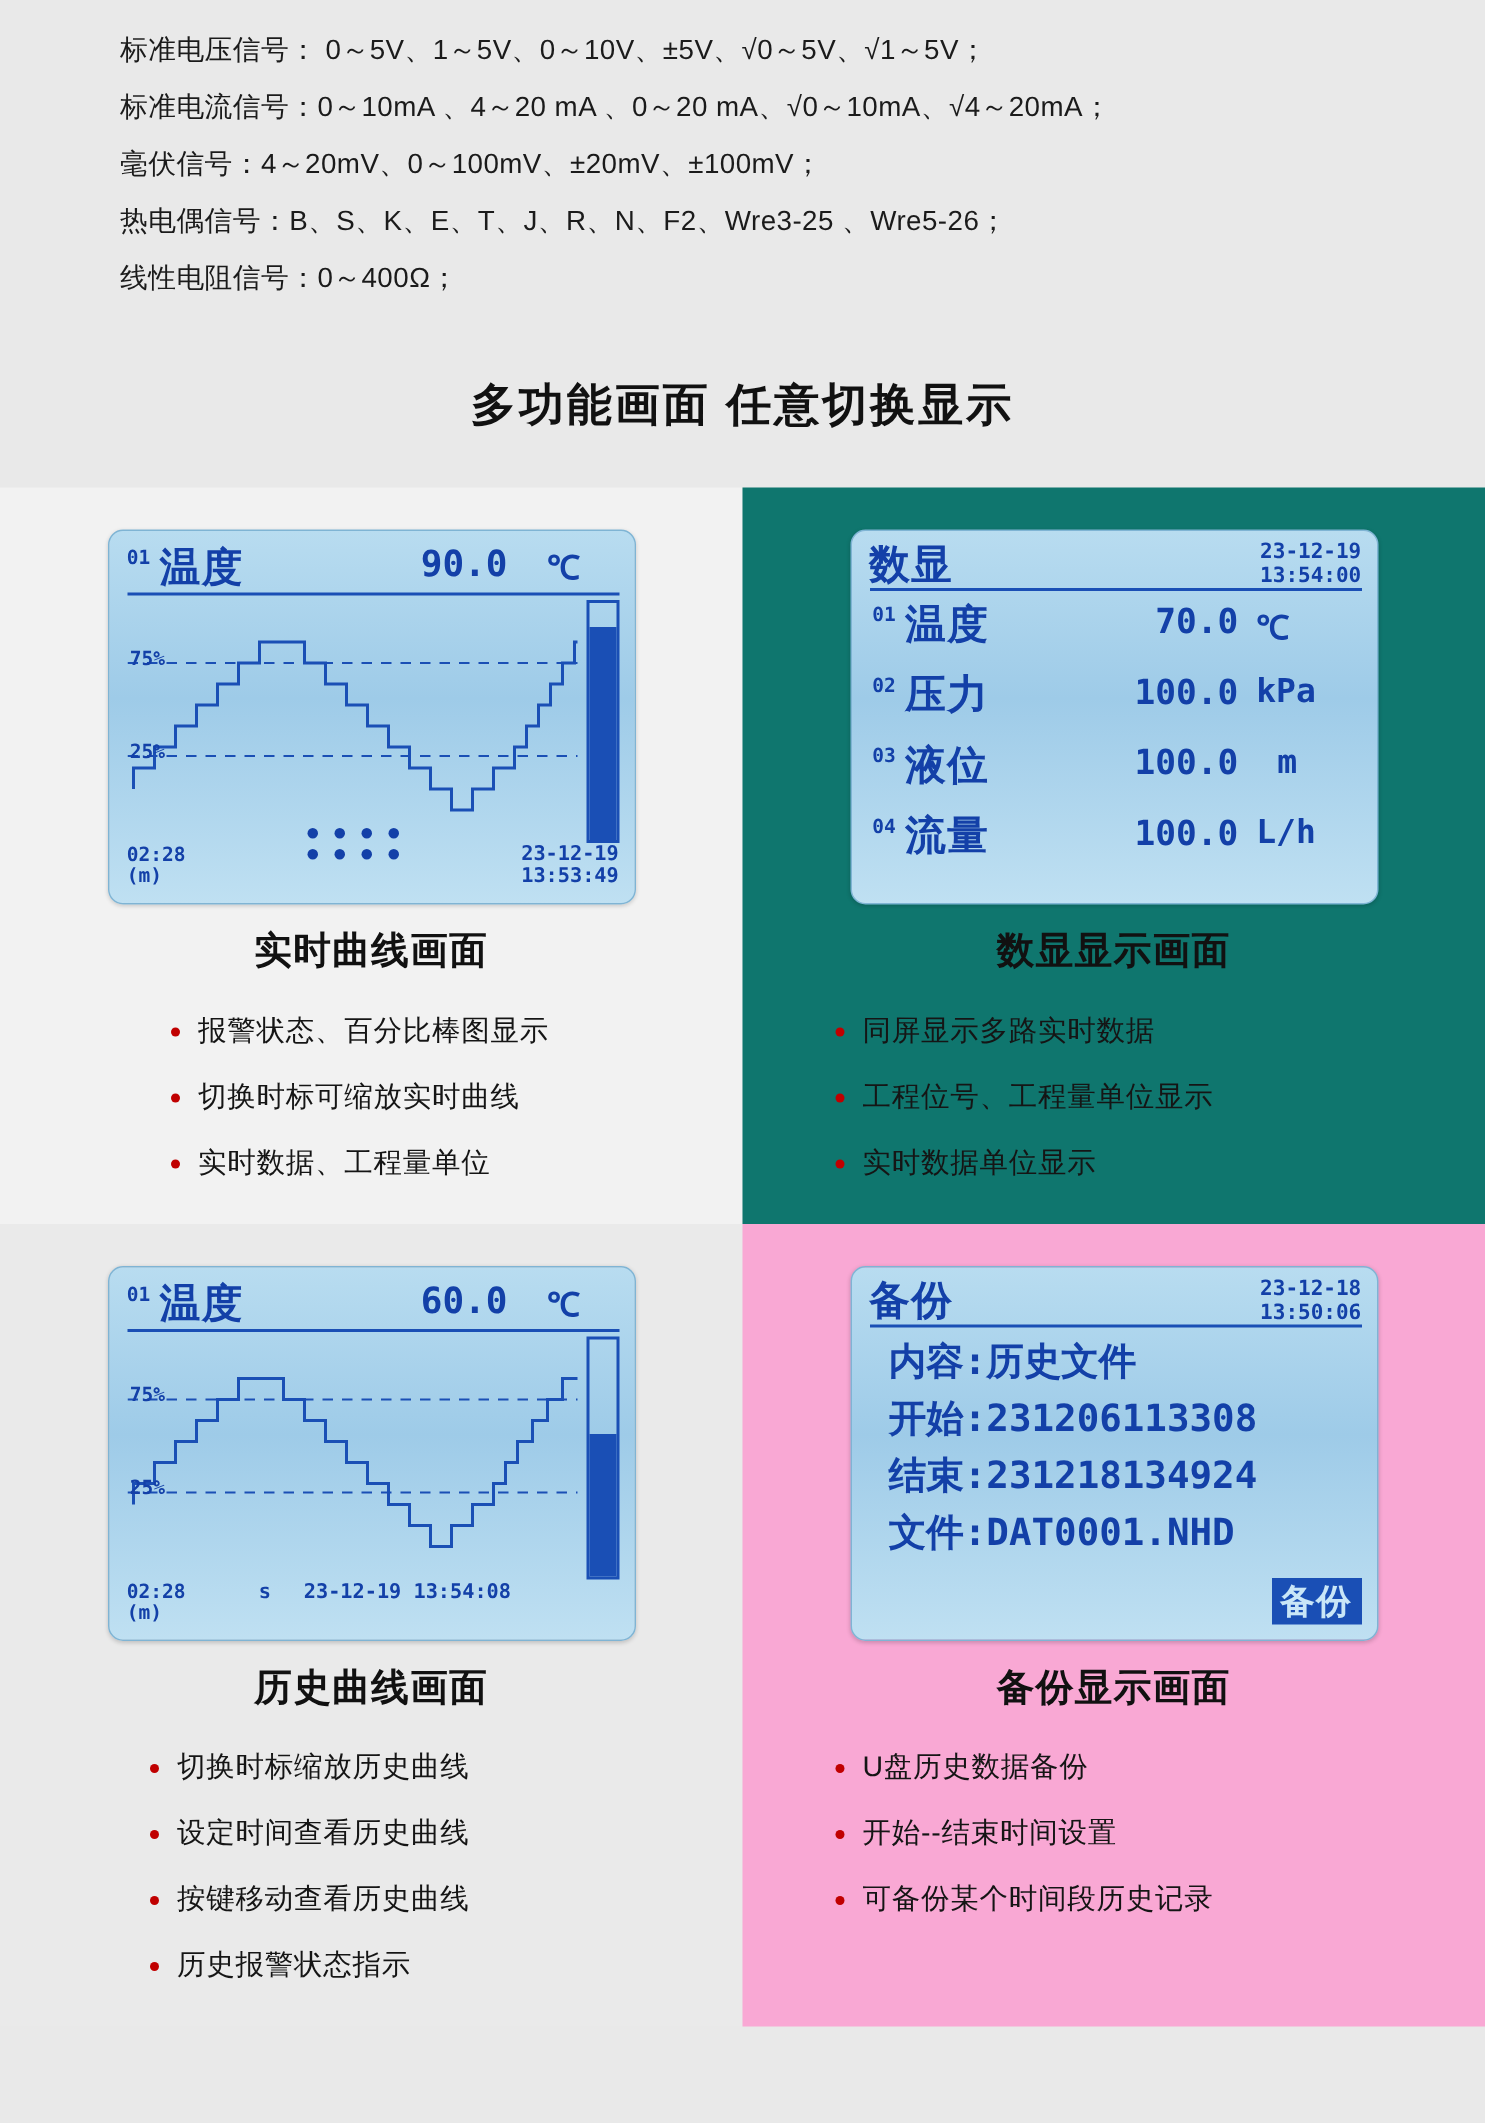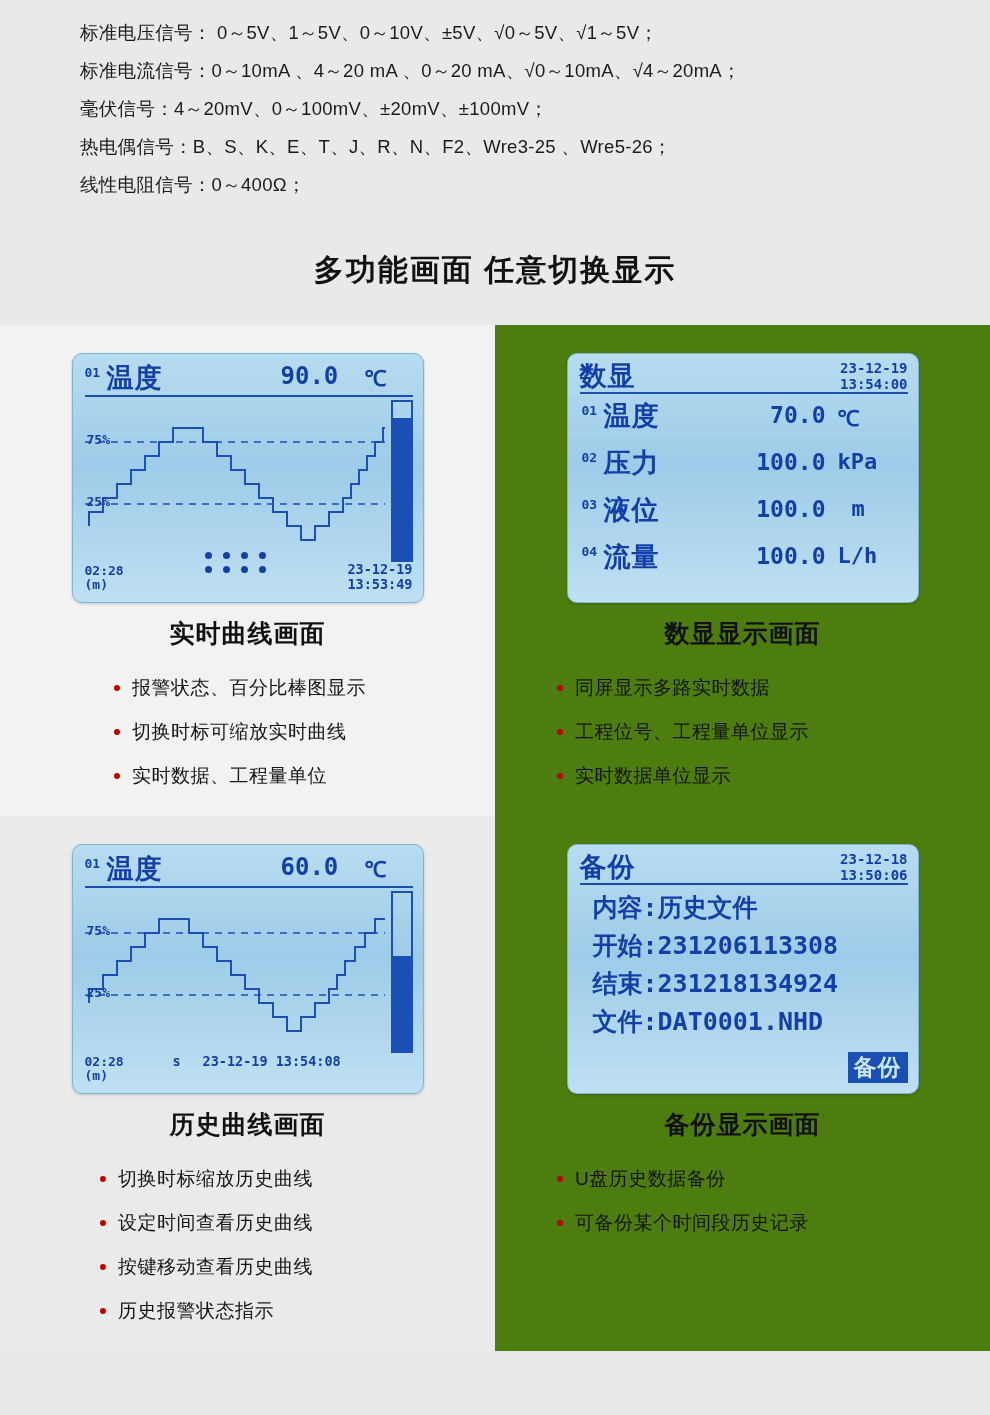--- a/index.html
+++ b/index.html
@@ -49,23 +49,23 @@
     display: grid;
     grid-template-columns: 495px 495px;
     grid-template-rows: auto auto;
   }
   .card {
     position: relative;
     padding: 28px 0 18px 0;
     box-sizing: border-box;
   }
   .card.tl { background: #f2f2f2; }
-  .card.tr { background: #4d7c0f; }
+  .card.tr { background: #0f766e; }
   .card.bl { background: #eaeaea; }
-  .card.br { background: #4d7c0f; }
+  .card.br { background: #f9a8d4; }
 
   .card-title {
     text-align: center;
     font-size: 25px;
     font-weight: bold;
     margin-top: 14px;
     color: #111;
     letter-spacing: 1px;
   }
   .bullets {
@@ -490,18 +490,19 @@
             <div class="bk-row">开始:231206113308</div>
             <div class="bk-row">结束:231218134924</div>
             <div class="bk-row">文件:DAT0001.NHD</div>
           </div>
           <div class="bk-btn">备份</div>
         </div>
       </div>
       <div class="card-title">备份显示画面</div>
       <ul class="bullets">
         <li><span class="dot"></span><span>U盘历史数据备份</span></li>
+        <li><span class="dot"></span><span>开始--结束时间设置</span></li>
         <li><span class="dot"></span><span>可备份某个时间段历史记录</span></li>
       </ul>
     </div>
 
   </div>
 </div>
 
 </body></html>

